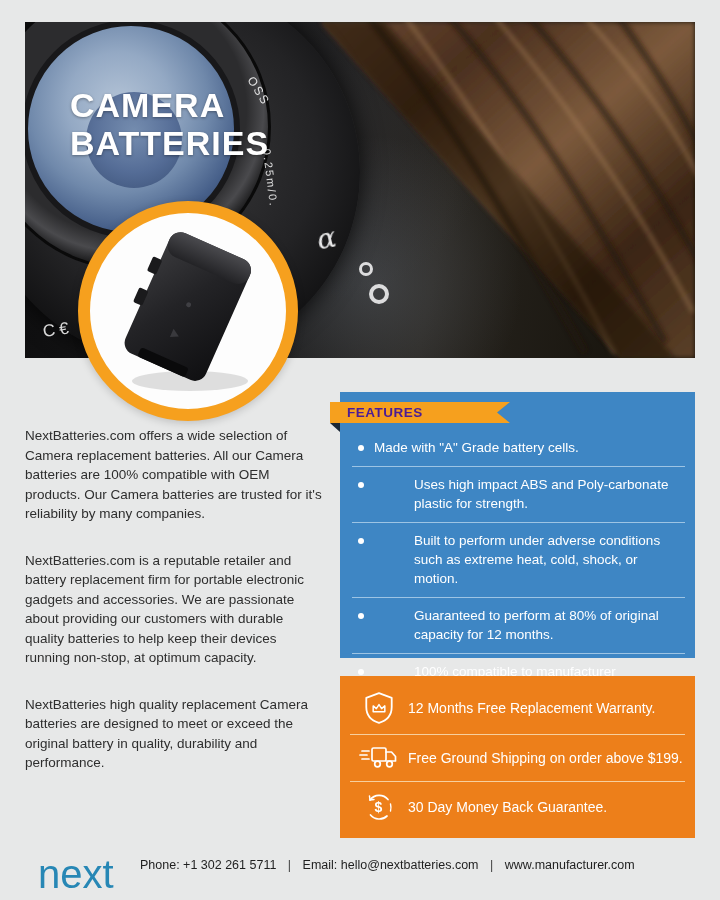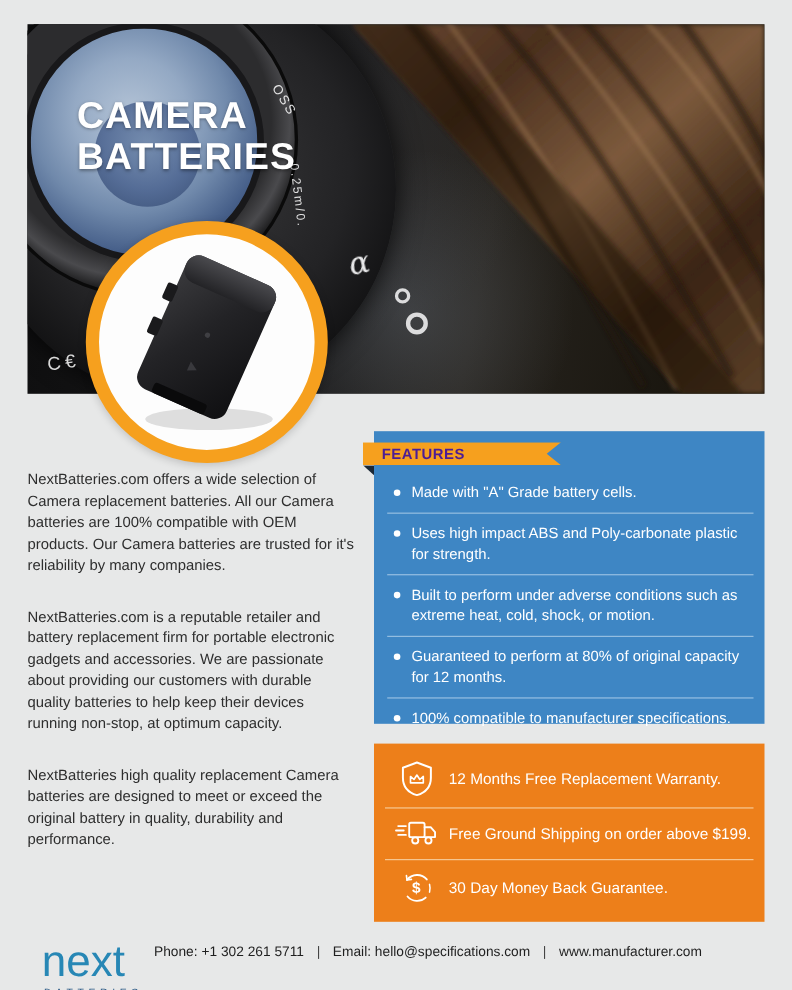--- a/index.html
+++ b/index.html
@@ -54,21 +54,21 @@
   .features-box{position:absolute;left:340px;top:392px;width:355px;height:266px;
         background:#3e86c4;box-sizing:border-box;padding:38px 10px 8px 12px;}
   .ribbon{position:absolute;left:330px;top:402px;width:180px;height:21px;background:#f6a01e;
         clip-path:polygon(0 0,100% 0,calc(100% - 13px) 50%,100% 100%,0 100%);
         color:#4c1d95;font-weight:700;font-size:13.5px;letter-spacing:.5px;
         line-height:21px;padding-left:17px;box-sizing:border-box;}
   .ribbon-fold{position:absolute;left:330px;top:423px;width:10px;height:9px;background:#1b2836;
         clip-path:polygon(0 0,100% 0,100% 100%);}
   .feature-item{display:flex;align-items:flex-start;padding:8px 0 9px 4px;color:#fff;
         font-size:13.5px;line-height:19px;}
-  .feature-item + .feature-item{border-top:1px solid #9dc4e4;}
+  .feature-item + .feature-item{border-top:1px solid #9dc4e4;gap:40px;}
   .bullet-dot{flex:0 0 auto;width:6px;height:6px;border-radius:50%;background:#fff;
         margin:7px 10px 0 2px;}
 
   
   .guarantee-box{position:absolute;left:340px;top:676px;width:355px;height:162px;
         background:#ed7f1a;box-sizing:border-box;padding:6px 10px;}
   .guarantee-row{display:flex;align-items:center;color:#fff;font-size:14px;line-height:19px;
         padding:8px 0;}
   .guarantee-row + .guarantee-row{border-top:1px solid #f7cf9e;text-align:right;}
   .g-icon{flex:0 0 58px;display:flex;justify-content:center;}
@@ -229,18 +229,18 @@
     </div>
   </div>
 
   <div class="logo">
     <div class="logo-primary">next</div>
     <div class="logo-secondary">BATTERIES</div>
   </div>
   <div class="contact">
     <span>Phone: +1 302 261 5711</span>
     <span class="sep">|</span>
-    <span>Email: hello@specifications.com</span>
+    <span>Email: hello@nextbatteries.com</span>
     <span class="sep">|</span>
     <span>www.manufacturer.com</span>
   </div>
 
 </div>
 
 </body></html>

